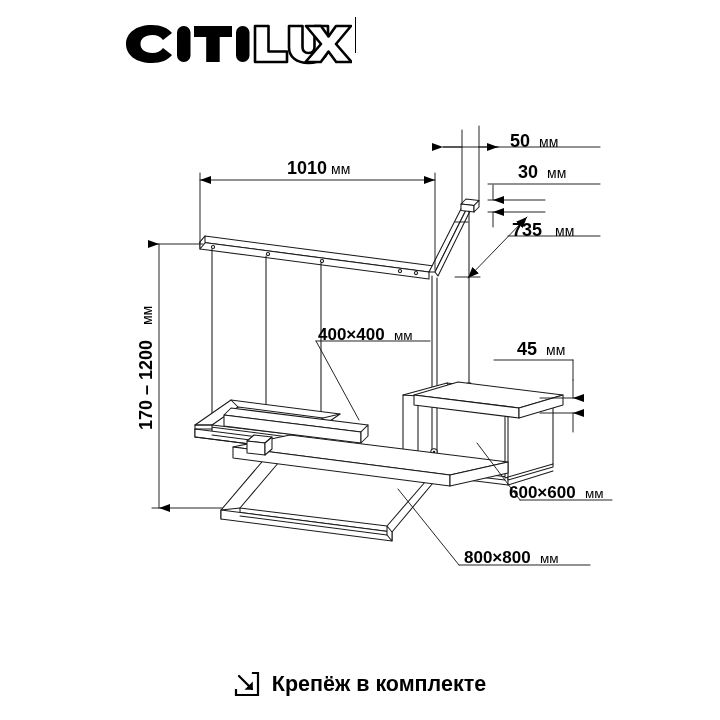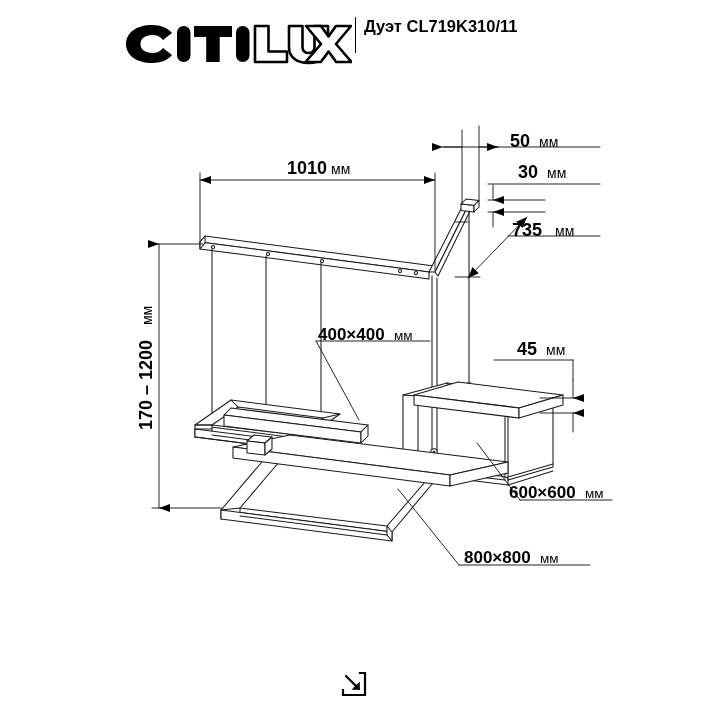--- a/index.html
+++ b/index.html
@@ -141,24 +141,20 @@
         <path d="M167 7 L180.5 7 L180.5 28 C180.5 32 182.8 34 186.5 34 C190.2 34 192.5 32 192.5 28
                  L192.5 7 L206 7 L206 28.5 C206 38 198.5 44 186.5 44 C174.5 44 167 38 167 28.5 Z" fill="#fff" stroke="#000" stroke-width="2.6" stroke-linejoin="round"></path>
 
         <path d="M208 7 L223 7 L230.5 17.5 L238 7 L253 7 L238 25 L253.5 43 L238.2 43
                  L230.5 32.5 L222.8 43 L207.5 43 L223 25 Z" fill="#fff" stroke="#000" stroke-width="2.6" stroke-linejoin="round" transform="translate(-24,0) scale(1,1)"></path>
       </svg>
     </div>
 
     <div class="titleblock">
       <div class="title-rule"></div>
-      <div class="title-line1">
-        <span>Дуэт</span>
-        <span class="model">CL719K310/11</span>
-      </div>
     </div>
   </div>
 
   <svg id="drawing" viewBox="0 0 720 720" xmlns="http://www.w3.org/2000/svg">
     <defs>
       <marker id="arrR" markerWidth="12" markerHeight="8" refX="11" refY="4" orient="auto" markerUnits="userSpaceOnUse">
         <path d="M0 0 L11 4 L0 8 Z" fill="#000"></path>
       </marker>
       <marker id="arrL" markerWidth="12" markerHeight="8" refX="1" refY="4" orient="auto" markerUnits="userSpaceOnUse">
         <path d="M12 0 L1 4 L12 8 Z" fill="#000"></path>
@@ -393,15 +389,16 @@
       <text class="dimunit" x="0" y="0" font-size="14" transform="translate(152,325) rotate(-90)">мм</text>
     </g>
   </svg>
 
   <div class="footer">
     <svg class="footer-icon" viewBox="0 0 26 26" xmlns="http://www.w3.org/2000/svg">
       <path d="M19 2 L24 2 L24 24 L2 24 L2 19" fill="none" stroke="#000" stroke-width="2.2" stroke-linecap="square" stroke-linejoin="miter"></path>
       <line x1="5" y1="5" x2="18" y2="18" stroke="#000" stroke-width="2.2" stroke-linecap="round"></line>
       <path d="M18.8 18.8 L18.8 10.5 L10.5 18.8 Z" fill="#000"></path>
     </svg>
+    <div class="footer-text">Крепёж в комплекте</div>
   </div>
 
 </div>
 
 </body></html>

